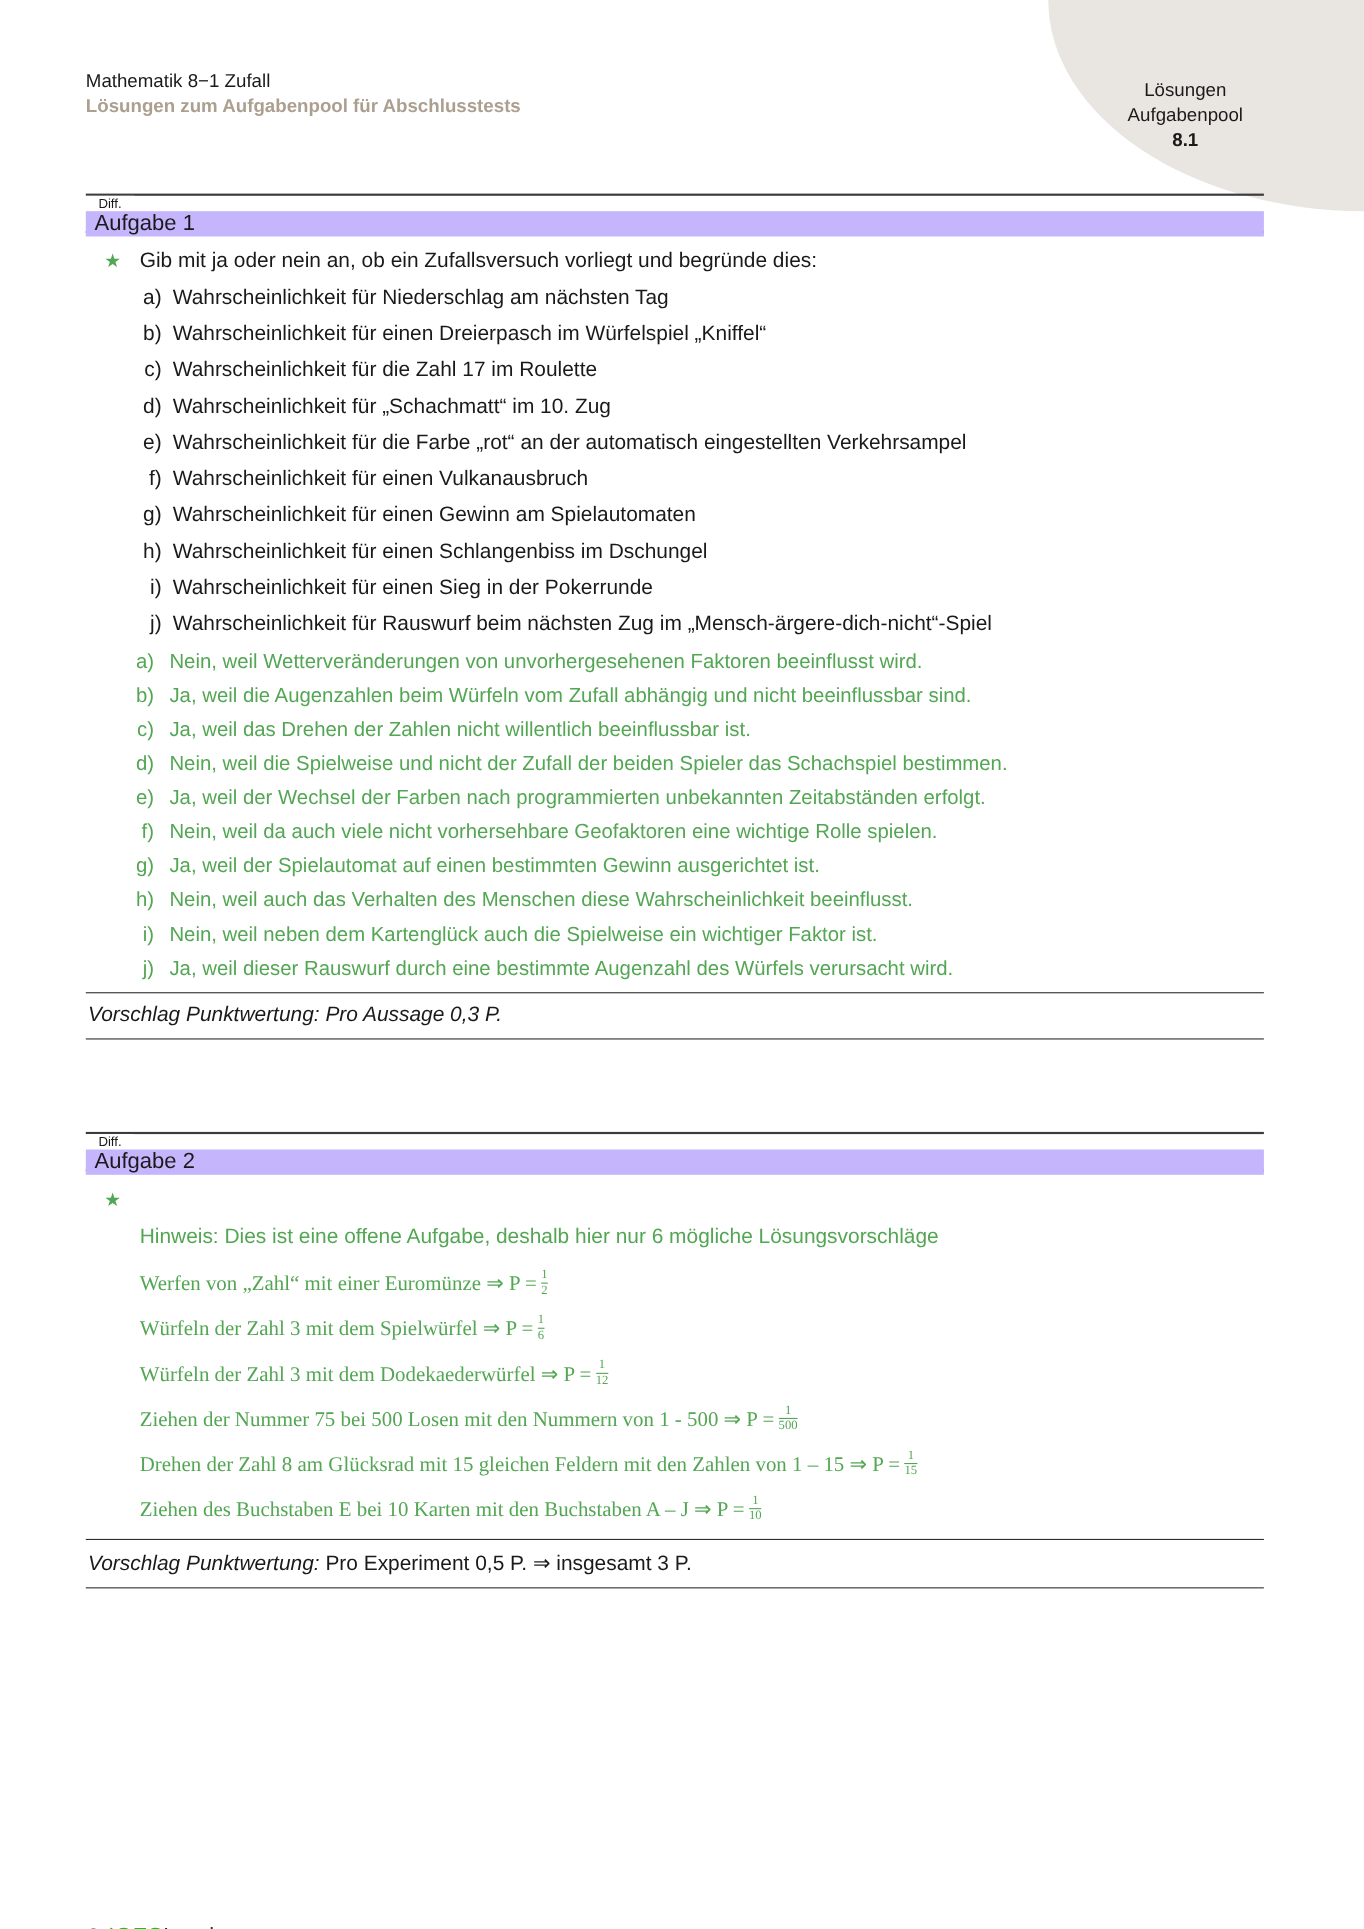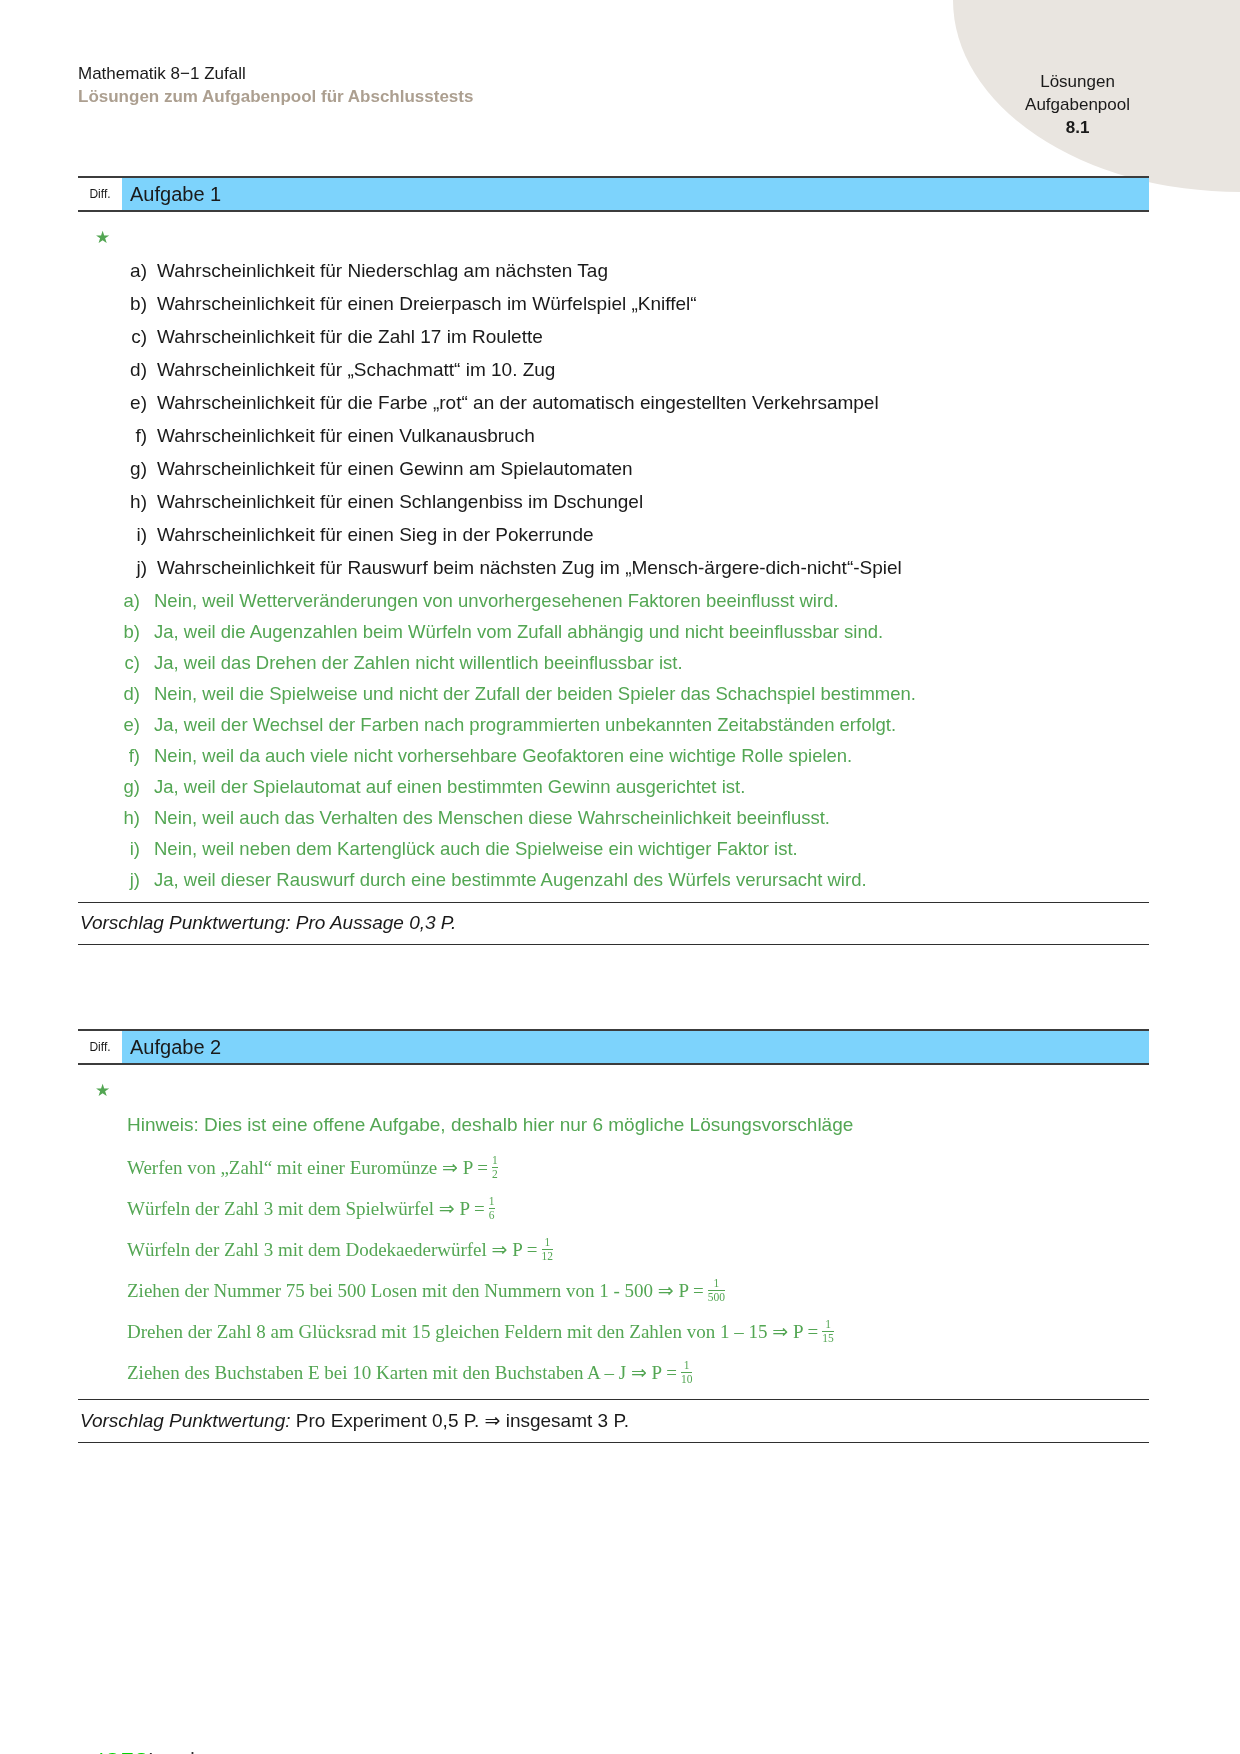--- a/index.html
+++ b/index.html
@@ -25,28 +25,28 @@
   .corner-text .bold { font-weight:bold; }
 
   .header-left { position:absolute; top:62px; left:78px; }
   .header-title { font-size:17px; line-height:23px; color:#1a1a1a; }
   .header-subtitle { font-size:17px; line-height:23px; font-weight:bold; color:#ac9f90; }
 
   .content { position:absolute; top:176px; left:78px; width:1071px; }
 
   .task-bar {
     display:flex; box-sizing:border-box; height:36px;
-    border-top:2px solid #3c3c3c; border-bottom:2px solid #3c3c3c;
+    border-top:2px solid #3c3c3c; border-bottom:2px solid #3c3c3c;flex-direction:column;
   }
   .diff-cell {
     width:44px; background:#ffffff; font-size:12px; color:#1a1a1a;
     display:flex; align-items:center; justify-content:center; flex:none;
   }
   .title-cell {
-    flex:1; background:#7dd3fc; font-size:20px;
+    flex:1; background:#c4b5fd; font-size:20px;
     display:flex; align-items:center; padding-left:8px;
   }
 
   .prompt-row { display:flex; margin-top:14px; }
   .star-cell { width:49px; flex:none; text-align:center; color:#53a653; font-size:17px; line-height:24px; }
   .prompt-text { font-size:19px; line-height:24px; }
 
   .q-list { margin-top:10px; }
   .q-row { display:flex; line-height:22px; margin-bottom:11px; font-size:19px; }
   .q-label { width:79px; flex:none; text-align:right; padding-right:10px; box-sizing:border-box; }
@@ -102,20 +102,21 @@
 
   <div class="content">
 
     <div class="task-bar">
       <div class="diff-cell">Diff.</div>
       <div class="title-cell">Aufgabe 1</div>
     </div>
 
     <div class="prompt-row">
       <div class="star-cell">★</div>
+      <div class="prompt-text">Gib mit ja oder nein an, ob ein Zufallsversuch vorliegt und begründe dies:</div>
     </div>
 
     <div class="q-list">
       <div class="q-row">
           <div class="q-label">a)</div>
           <div>Wahrscheinlichkeit für Niederschlag am nächsten Tag</div>
         </div>
       <div class="q-row">
           <div class="q-label">b)</div>
           <div>Wahrscheinlichkeit für einen Dreierpasch im Würfelspiel „Kniffel“</div>

